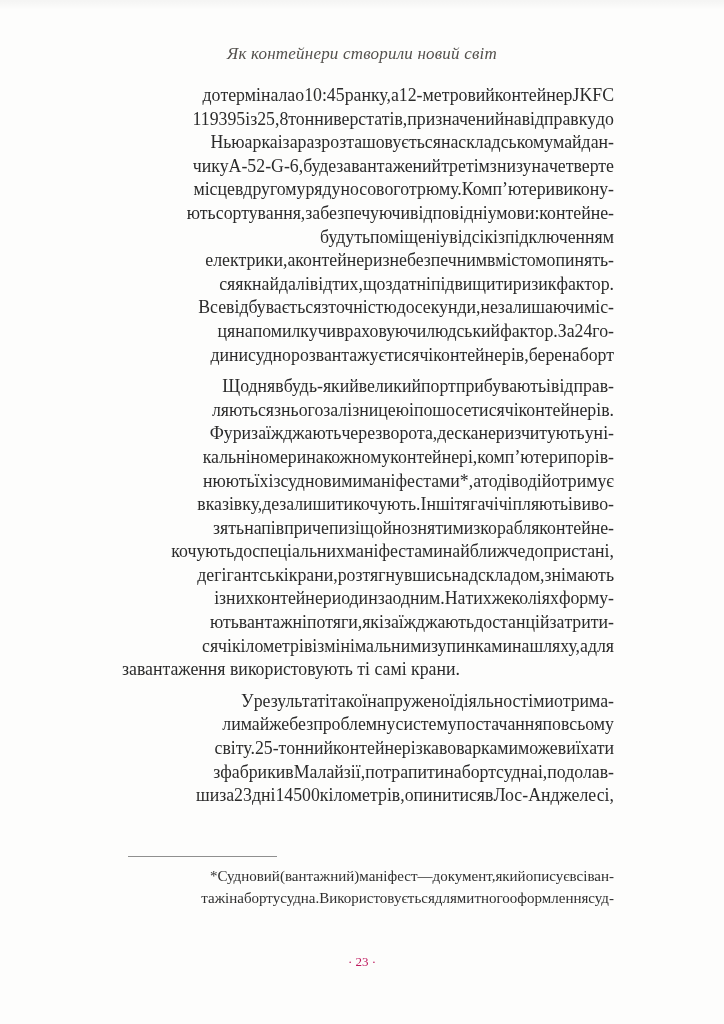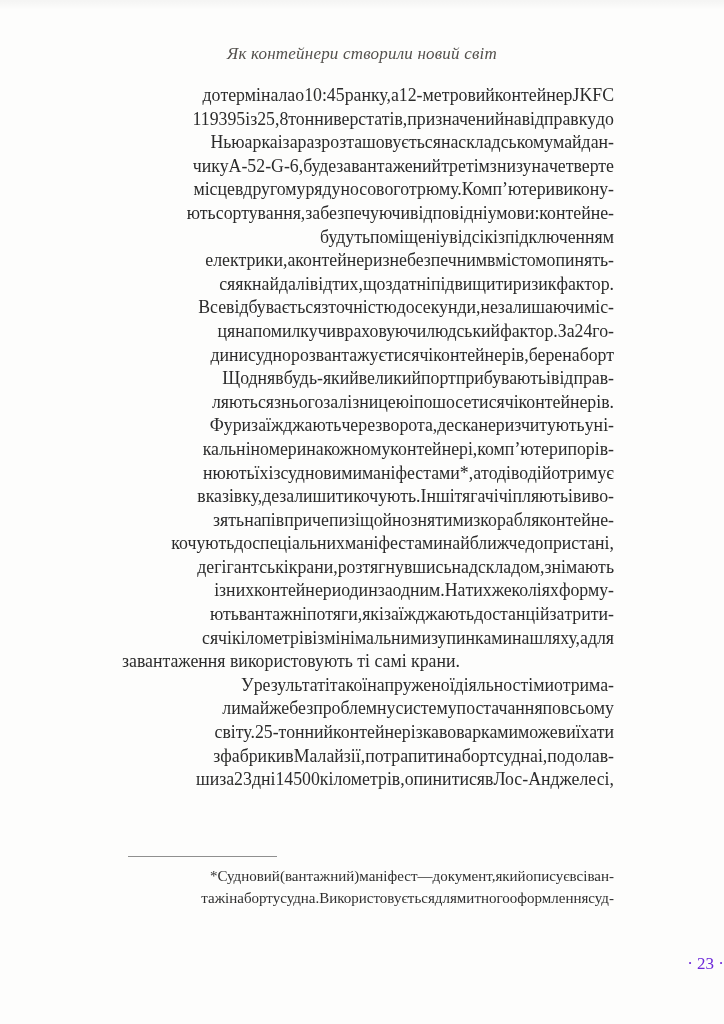--- a/index.html
+++ b/index.html
@@ -48,38 +48,38 @@
     color: #2f2f2f;
   }
   .footnote .line { line-height: 21.6px; height: 21.6px; }
   .line {
     display: flex;
     justify-content: flex-end;
     white-space: pre;
     overflow: visible;
   }
   .line.left { display: block; }
-  .line.indent-body { padding-left: 29px; }
+  .line.indent-body { padding-left: 29px; margin-top: 8px; }
   .line.indent-foot { padding-left: 21px; }
   .footnote-rule {
     position: absolute;
     left: 128px;
     top: 856px;
     width: 149px;
     height: 1px;
     background: #8f8f8f;
   }
   .page-number {
     position: absolute;
     top: 954px;
     left: 0;
     width: 100%;
-    text-align: right;
-    font-size: 17px;
-    color: #6d28d9;
+    text-align: center;
+    font-size: 13px;
+    color: #be185d;
   }
 </style>
 </head>
 <body>
 
 <div class="page">
   <div class="scan-edge"></div>
 
   <div class="running-header">Як контейнери створили новий світ</div>
 

